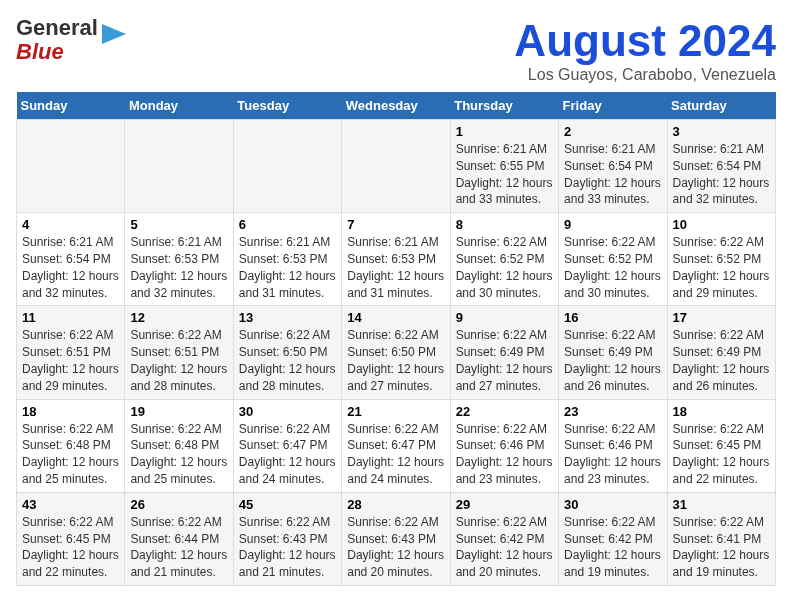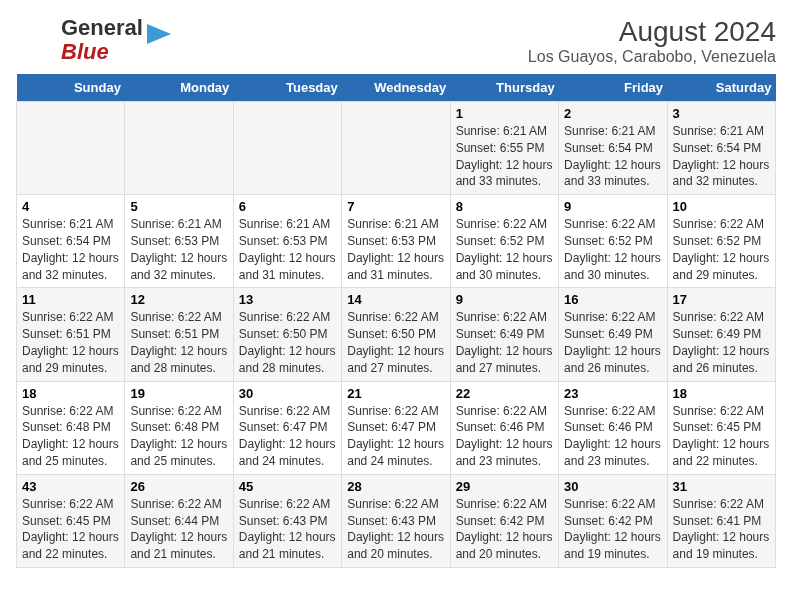--- a/index.html
+++ b/index.html
@@ -12,44 +12,43 @@
     }
     .header-area {
       display: flex;
       justify-content: space-between;
       align-items: flex-start;
       margin-bottom: 8px;
     }
     .logo-wrapper {
       display: flex;
       align-items: flex-end;
-      margin-left: 45px;
     }
     .title-area {
       text-align: right;
     }
     .main-title {
-      font-size: 28px;
-      font-weight: normal;
-      color: #404040;
+      font-size: 44px;
+      font-weight: bold;
+      color: #1d4ed8;
     }
     .subtitle {
       font-size: 16px;
       color: #555;
     }
     table {
       width: 100%;
       border-collapse: collapse;
       font-size: 11px;
     }
     thead tr th {
       background-color: #2a6db5;
       color: #fff;
       padding: 6px 4px;
-      text-align: right;
+      text-align: left;
       font-size: 13px;
       font-weight: bold;
     }
     tbody tr td {
       border: 1px solid #ddd;
       vertical-align: top;
       padding: 4px 5px;
       height: 80px;
       width: calc(100% / 7);
     }

